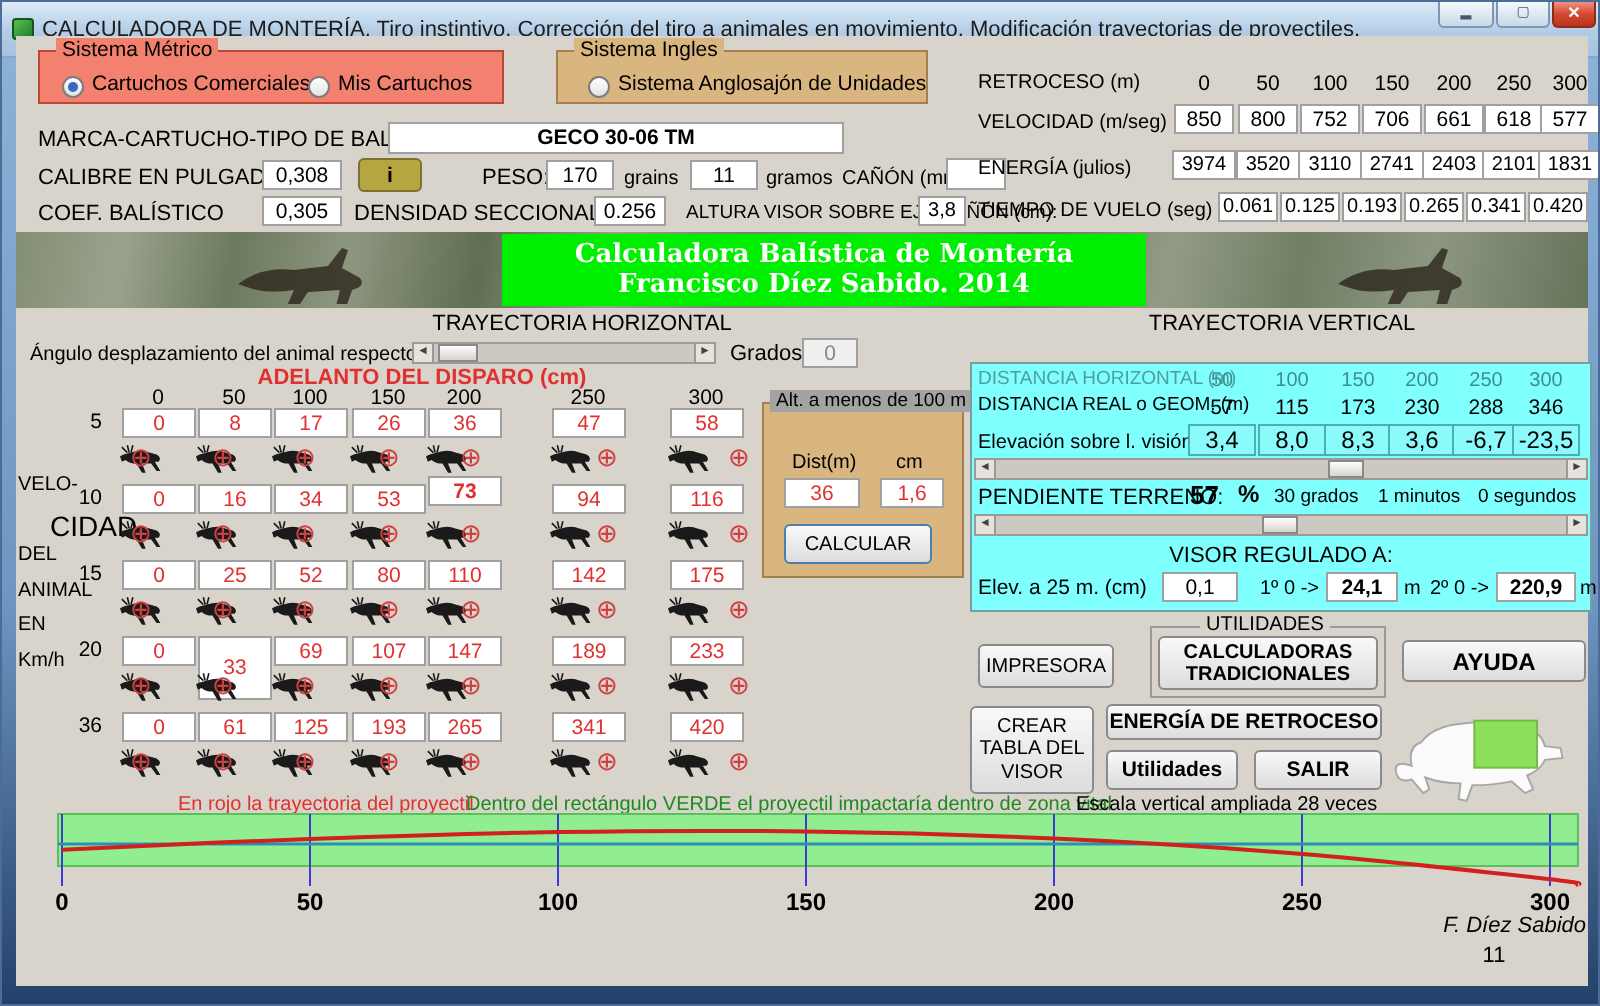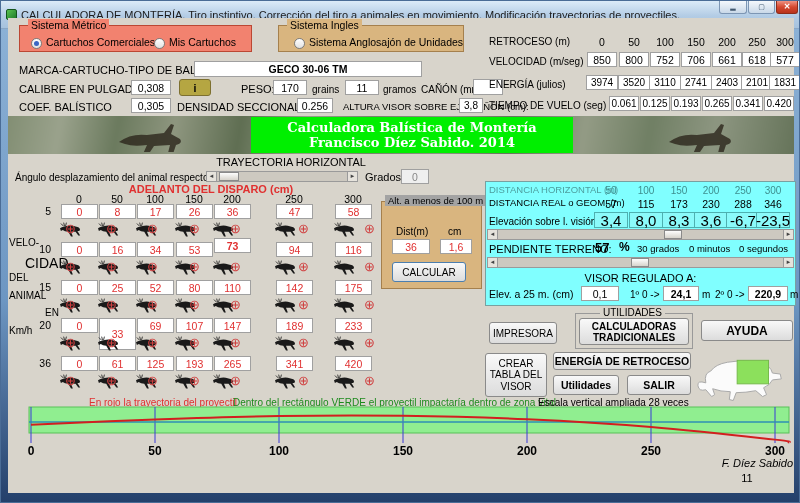--- a/index.html
+++ b/index.html
@@ -33,21 +33,21 @@
        display:flex;align-items:center}
   .title{font-size:11px;color:#1c1c1c;margin-left:4px;white-space:nowrap}
   .appicon{width:11px;height:11px;margin-left:5px;border-radius:2px;
        background:linear-gradient(135deg,#59c24f,#1d7a2a);border:1px solid #14551d}
   .wbtn{position:absolute;top:0;height:13px;border:1px solid #7d96b4;border-top:none;
        border-radius:0 0 3px 3px;background:linear-gradient(#f4f8fc,#c9d8e8)}
   .wbtn.close{background:linear-gradient(#ef9282,#d5482f 50%,#b8331c);border-color:#8e2c1a;
        color:#fff;font-size:8px;line-height:12px;text-align:center;font-weight:bold}
   .glyph{position:absolute;font-size:7px;color:#41586f;width:100%;text-align:center;line-height:12px}
   .cyanbox{position:absolute;background:#8bfafa;border:1px solid #4db0b0;display:flex;
-       align-items:center;justify-content:center;font-size:15px}
+       align-items:center;justify-content:center;font-size:12px}
   .redtxt{color:#e03030}
   .axis{position:absolute;font-weight:bold;font-size:12px;text-align:center;width:40px}
 </style>
 </head>
 <body>
 
 <div id="win">
 
   <div class="titlebar">
     <span class="appicon"></span>
@@ -112,20 +112,21 @@
     <svg class="abs" style="left:655px;top:4px" width="80" height="32" viewBox="0 0 80 32">
       <path d="M6,22 q12,-9 28,-7 l17,-2 7,-9 3,1 -3,9 9,5 q3,4 -4,6 l-3,9 -5,-1 2,-8 -16,1 -6,9 -5,-1 4,-9 q-14,2 -22,-1 z" fill="#2c261c" opacity="0.8"></path>
     </svg>
     <div class="abs" style="left:243px;top:1px;width:322px;height:36px;background:#00ef00;display:flex;flex-direction:column;align-items:center;justify-content:center">
       <div style="font-family:'DejaVu Serif',serif;font-size:13px;color:#fff;font-weight:bold">Calculadora Balística de Montería</div>
       <div style="font-family:'DejaVu Serif',serif;font-size:13px;color:#fff;font-weight:bold">Francisco Díez Sabido. 2014</div>
     </div>
   </div>
 
   <span class="lbl" style="left:150px;top:155px;width:280px;text-align:center">TRAYECTORIA HORIZONTAL</span>
+  <span class="lbl" style="left:500px;top:155px;width:280px;text-align:center">TRAYECTORIA VERTICAL</span>
 
   <span class="lbl s10" style="left:14px;top:171px">Ángulo desplazamiento del animal respecto al tiro:</span>
   <div class="scroll" style="left:205px;top:170px;width:152px">
     <span class="sar">◄</span>
     <span class="sar r">►</span>
     <div class="thumb" style="left:12px;width:20px"></div>
   </div>
   <span class="lbl" style="left:364px;top:170px">Grados</span>
   <div class="box" style="left:400px;top:168px;width:28px;height:15px;background:#efefef;color:#888">0</div>
 
@@ -146,21 +147,21 @@
   <span class="lbl s10" style="left:488px;top:215px">Elevación sobre l. visión (cm)</span>
   <div class="scroll" style="left:486px;top:228px;width:307px">
     <span class="sar">◄</span>
     <span class="sar r">►</span>
     <div class="thumb" style="left:176px;width:18px"></div>
   </div>
   <span class="lbl" style="left:488px;top:242px">PENDIENTE TERRENO:</span>
   <span class="lbl bold" style="left:594px;top:240px;font-size:13px">57</span>
   <span class="lbl bold" style="left:618px;top:240px;font-size:12px">%</span>
   <span class="lbl s95" style="left:636px;top:243px">30 grados</span>
-  <span class="lbl s95" style="left:688px;top:243px">0 minutos</span>
+  <span class="lbl s95" style="left:688px;top:243px">1 minutos</span>
   <span class="lbl s95" style="left:738px;top:243px">0 segundos</span>
   <div class="scroll" style="left:486px;top:256px;width:307px">
     <span class="sar">◄</span>
     <span class="sar r">►</span>
     <div class="thumb" style="left:143px;width:18px"></div>
   </div>
   <span class="lbl" style="left:484px;top:271px;width:311px;text-align:center">VISOR REGULADO A:</span>
   <span class="lbl s105" style="left:488px;top:288px">Elev. a 25 m. (cm)</span>
   <div class="box" style="left:580px;top:285px;width:38px;height:15px">0,1</div>
   <span class="lbl s10" style="left:629px;top:288px">1º 0 -&gt;</span>
@@ -225,21 +226,21 @@
     <div style="position: absolute; left: 98px; top: 192px; width: 36px; text-align: center; font-size: 10.5px;">50</div>
     <div style="position: absolute; left: 136px; top: 192px; width: 36px; text-align: center; font-size: 10.5px;">100</div>
     <div style="position: absolute; left: 175px; top: 192px; width: 36px; text-align: center; font-size: 10.5px;">150</div>
     <div style="position: absolute; left: 213px; top: 192px; width: 36px; text-align: center; font-size: 10.5px;">200</div>
     <div style="position: absolute; left: 275px; top: 192px; width: 36px; text-align: center; font-size: 10.5px;">250</div>
     <div style="position: absolute; left: 334px; top: 192px; width: 36px; text-align: center; font-size: 10.5px;">300</div>
     <div style="position: absolute; left: 8px; top: 236px; font-size: 10px;">VELO-</div>
     <div style="position: absolute; left: 0; top: 253.5px; font-size: 14px; padding-left: 24px;">CIDAD</div>
     <div style="position: absolute; left: 8px; top: 271px; font-size: 10px;">DEL</div>
     <div style="position: absolute; left: 8px; top: 288.5px; font-size: 10px;">ANIMAL</div>
-    <div style="position: absolute; left: 8px; top: 306px; font-size: 10px; margin-left: 36px;">EN</div>
+    <div style="position: absolute; left: 8px; top: 306px; font-size: 10px;">EN</div>
     <div style="position: absolute; left: 8px; top: 323.5px; font-size: 10px;">Km/h</div>
     <div style="position: absolute; left: 26px; top: 204px; width: 24px; text-align: right; font-size: 10.5px;">5</div>
     <div class="box redtxt" style="left: 60px; top: 203px; width: 37px; height: 15px;">0</div>
     <div style="position: absolute; left: 59px; top: 219px; width: 44px; height: 19px;">
       <span style="position: absolute; left: 0px; top: 1px;"><svg width="22" height="17" viewBox="0 0 24 17">
           <path d="M4,1 L5,5 M1,2 L4,5 M7,1 L6,5" stroke="#1a1a1a" stroke-width="0.9" fill="none"></path>
           <path d="M2,6 L6,5 Q12,3 16,5 L20,6 Q23,8 21,10 L19,10 L22,15 L20,15 L17,11 L12,11 L14,16 L12,16 L9,11 Q5,11 3,9 L1,10 L0,7 Z" fill="#1a1a1a"></path>
         </svg></span>
       <span style="position: absolute; top: 1px; font-size: 13px; color: rgb(208, 64, 64); left: 5px;">⊕</span>
     </div>

